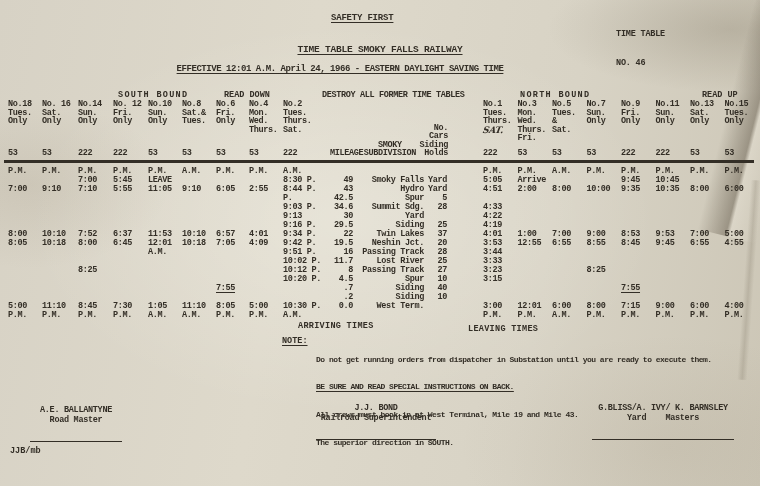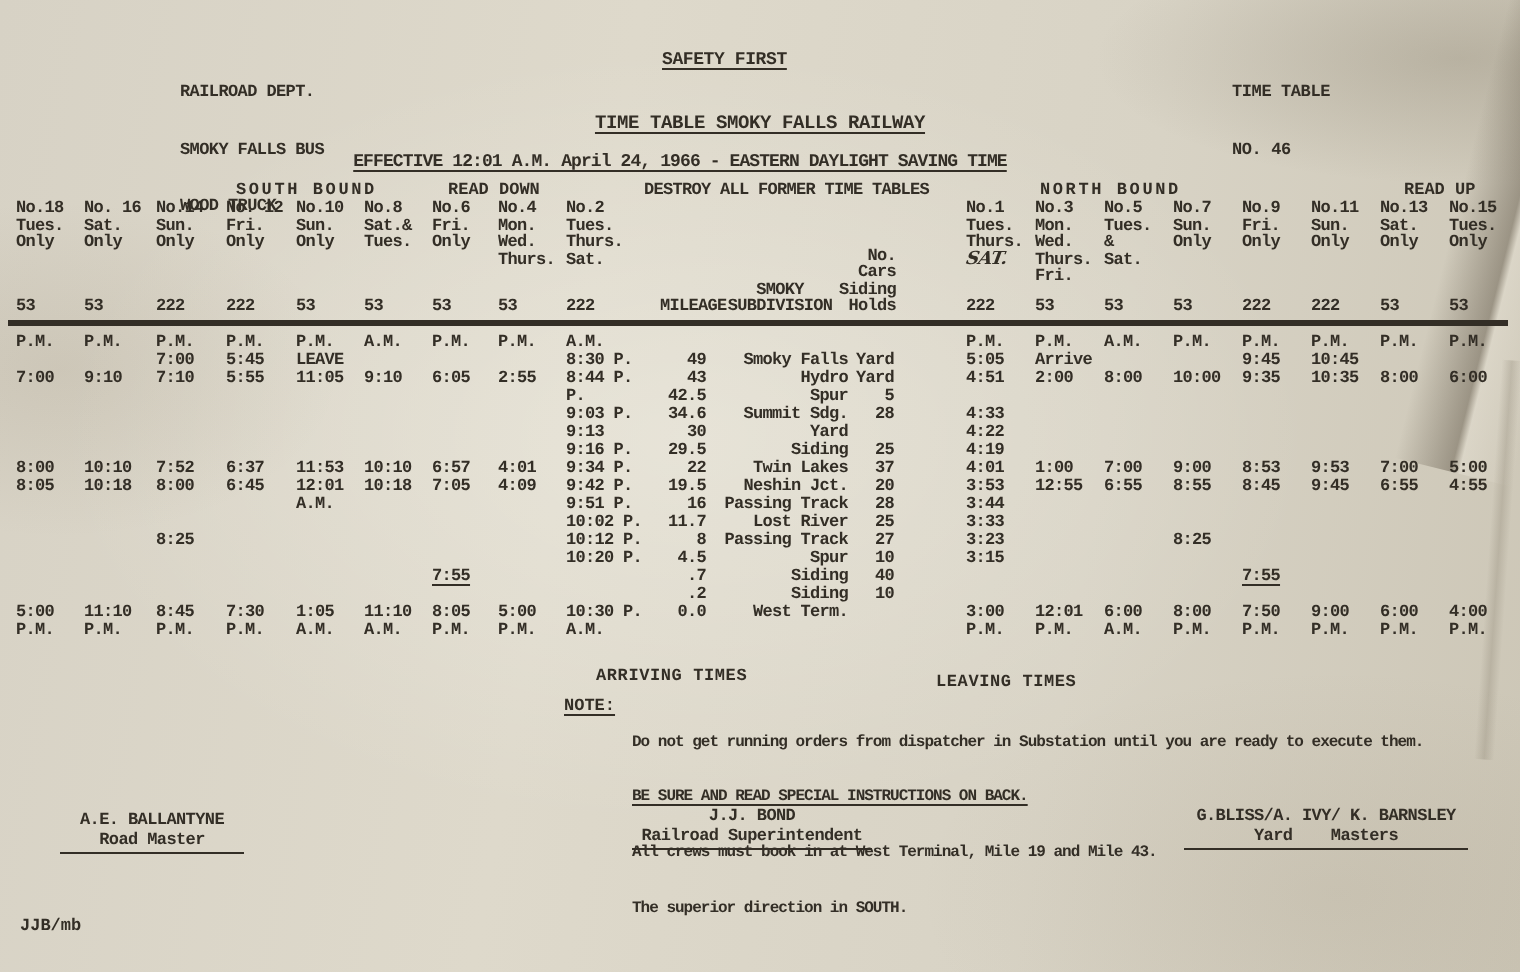--- a/index.html
+++ b/index.html
@@ -12,21 +12,21 @@
       radial-gradient(ellipse 200px 120px at 4% 38%, rgba(120,105,80,.12), transparent 70%),
       radial-gradient(ellipse 420px 260px at 45% 45%, rgba(255,255,248,.30), transparent 75%),
       radial-gradient(ellipse 260px 90px at 96% 6%, rgba(95,85,65,.22), transparent 70%),
       linear-gradient(100deg,#d7d2c5,#ded9cb 38%,#d8d3c5 70%,#ccc6b6);
   }
   .crease{position:absolute;pointer-events:none;}
   .crease1{right:-28px;top:-20px;width:60px;height:260px;transform:rotate(14deg);
     background:linear-gradient(90deg,transparent,rgba(70,60,45,.38) 48%,rgba(230,225,212,.5) 55%,transparent);}
   .crease2{right:6px;top:180px;width:10px;height:200px;transform:rotate(4deg);
     background:linear-gradient(90deg,transparent,rgba(90,80,62,.18),transparent);}
-  .abs{position:absolute;white-space:pre;margin-top:12px;}
+  .abs{position:absolute;white-space:pre;}
   .u{text-decoration:underline;text-underline-offset:2px;}
   .dept{left:90px;top:11px;font-size:8.5px;line-height:9.5px;letter-spacing:-.3px;}
   .safety{left:331px;top:13px;font-size:9px;letter-spacing:-.2px;}
   .ttno{left:616px;top:11px;font-size:8.5px;line-height:9.5px;letter-spacing:-.2px;}
   .title{left:0;width:760px;text-align:center;top:44px;font-size:9.5px;letter-spacing:-.2px;}
   .effective{left:0;width:680px;text-align:center;top:64px;font-size:9px;letter-spacing:-.45px;}
   .boundrow span{position:absolute;top:90px;font-size:8.5px;white-space:pre;text-align:right;}
   .sp{letter-spacing:1.3px;}
   .tight{letter-spacing:-.35px;margin-left:14px;}
   
@@ -44,39 +44,34 @@
   .hcell.ctr{align-items:center;text-align:center;}
   .hcell.rgt{align-items:flex-end;text-align:right;padding-right:4px;}
   .hand{font-style:italic;font-family:"DejaVu Serif",serif;transform:skewX(-10deg);font-size:9px;}
   .rule{position:absolute;left:4px;right:6px;top:160px;height:2.5px;background:#332e26;}
   #tbody{position:absolute;left:8px;top:167px;width:748px;}
   .arrtimes{left:298px;top:321px;font-size:8.5px;letter-spacing:.3px;}
   .leavtimes{left:468px;top:324px;font-size:8.5px;letter-spacing:.3px;}
   .notelbl{left:282px;top:336px;font-size:8.5px;}
   .note{left:316px;top:336px;font-size:8px;line-height:9.3px;letter-spacing:-.5px;}
   .sig{position:absolute;text-align:center;font-size:8.5px;line-height:10px;letter-spacing:-.3px;
-    border-bottom:1.5px solid #332e26;padding-bottom:1px;}
+    border-bottom:1.5px solid #332e26;padding-bottom:16px;}
   .sig .role{white-space:pre;}
   .sig1{left:30px;top:405px;width:92px;}
   .sig2{left:316px;top:403px;width:120px;}
   .sig3{left:592px;top:403px;width:142px;}
   .jjb{left:10px;top:446px;font-size:8.5px;}
 </style>
 </head>
 <body>
 
 <div class="page">
   <div class="crease crease1"></div>
   <div class="crease crease2"></div>
 
-  <div class="abs dept">
-    <div>RAILROAD DEPT.</div>
-    <div>SMOKY FALLS BUS</div>
-    <div>WOOD TRUCK</div>
-  </div>
 
   <div class="abs safety u">SAFETY FIRST</div>
 
   <div class="abs ttno">
     <div>TIME TABLE</div>
     <div>NO. 46</div>
   </div>
 
   <div class="abs title"><span class="u">TIME TABLE SMOKY FALLS RAILWAY</span></div>
   <div class="abs effective"><span class="u">EFFECTIVE 12:01 A.M. April 24, 1966 - EASTERN DAYLIGHT SAVING TIME</span></div>
@@ -574,21 +569,21 @@
         <span>5:00</span>
         <span>10:30 P.</span>
         <span class="m">0.0</span>
         <span class="st">West Term.</span>
         <span class="h"></span>
         <span></span>
         <span>3:00</span>
         <span>12:01</span>
         <span>6:00</span>
         <span>8:00</span>
-        <span>7:50</span>
+        <span>7:15</span>
         <span>9:00</span>
         <span>6:00</span>
         <span>4:00</span>
       </div>
       <div class="trow">
         <span>P.M.</span>
         <span>P.M.</span>
         <span>P.M.</span>
         <span>P.M.</span>
         <span>A.M.</span>

